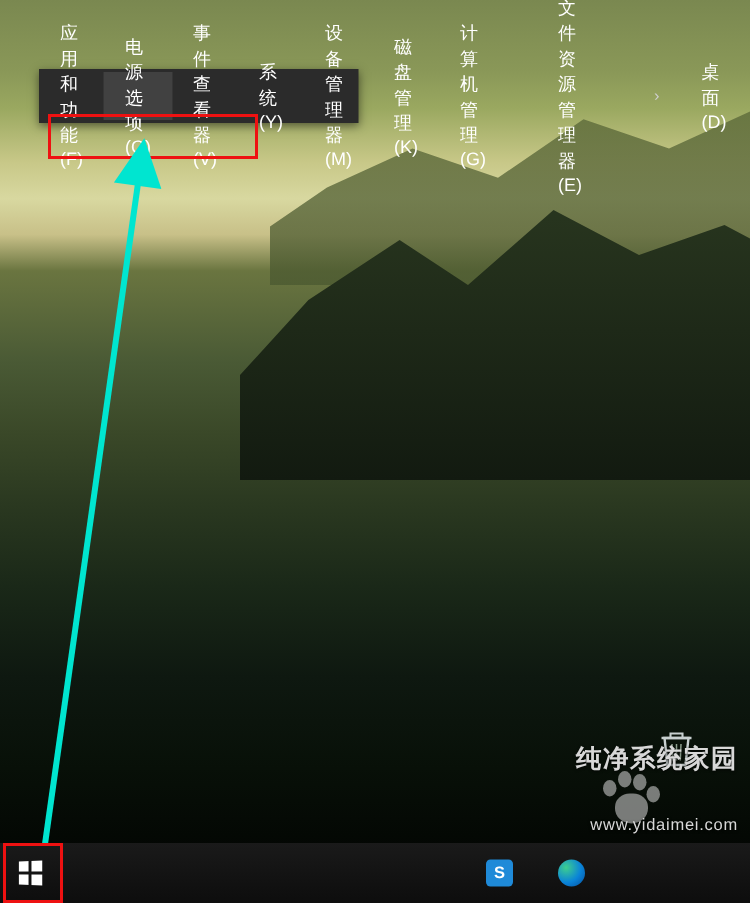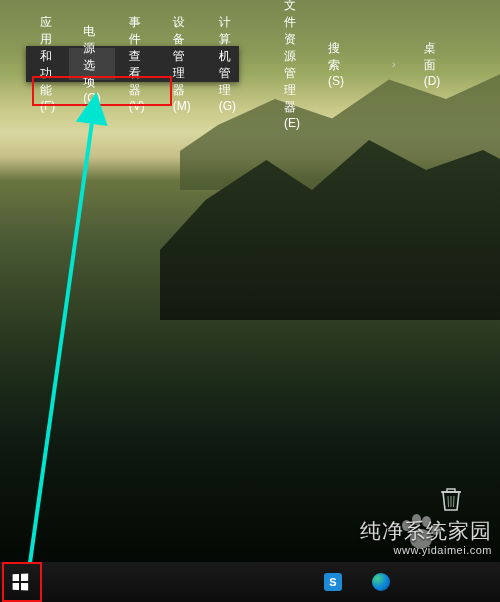--- a/index.html
+++ b/index.html
@@ -88,22 +88,22 @@
     .paw-icon .p1 { left: 2px; top: 6px; width: 9px; height: 11px; }
     .paw-icon .p2 { left: 12px; top: 0px; width: 9px; height: 11px; }
     .paw-icon .p3 { left: 22px; top: 2px; width: 9px; height: 11px; }
     .paw-icon .p4 { left: 31px; top: 10px; width: 9px; height: 11px; }
     .paw-icon .palm { left: 10px; top: 15px; width: 22px; height: 20px; border-radius: 45% 45% 50% 50%; }
     .watermark {
       position: absolute; right: 8px; bottom: 44px;
       color: #d8d8d8; text-align: right; line-height: 1.25;
       text-shadow: 0 1px 2px rgba(0,0,0,0.8);
     }
-    .watermark .title { font-size: 21px; font-weight: normal; letter-spacing: 1px; }
-    .watermark .url { font-size: 11px; letter-spacing: 0.5px; }
+    .watermark .title { font-size: 17px; font-weight: bold; letter-spacing: 1px; }
+    .watermark .url { font-size: 11px; letter-spacing: 0.5px; margin-top: 28px; }
   </style>
 </head>
 <body>
 
 <div class="mountain-back"></div>
 <div class="mountain-front"></div>
 
 <div class="recycle-bin">
   <div class="icon">
     <svg viewBox="0 0 32 32">
@@ -132,31 +132,34 @@
     <div class="menu-item">
       <span>应用和功能(F)</span>
     </div>
     <div class="menu-item hovered">
       <span>电源选项(O)</span>
     </div>
     <div class="menu-item">
       <span>事件查看器(V)</span>
     </div>
     <div class="menu-item">
+      <span>系统(Y)</span>
+    </div>
+    <div class="menu-item">
       <span>设备管理器(M)</span>
+    </div>
+    <div class="menu-item">
+      <span>磁盘管理(K)</span>
     </div>
     <div class="menu-item">
       <span>计算机管理(G)</span>
     </div>
     <div class="menu-divider"></div>
     <div class="menu-item">
       <span>文件资源管理器(E)</span>
-    </div>
-    <div class="menu-item">
-      <span>搜索(S)</span>
     </div>
     <div class="menu-divider"></div>
     <div class="menu-item">
       <span class="submenu-arrow">›</span>
     </div>
     <div class="menu-item">
       <span>桌面(D)</span>
     </div>
   </div>
 

